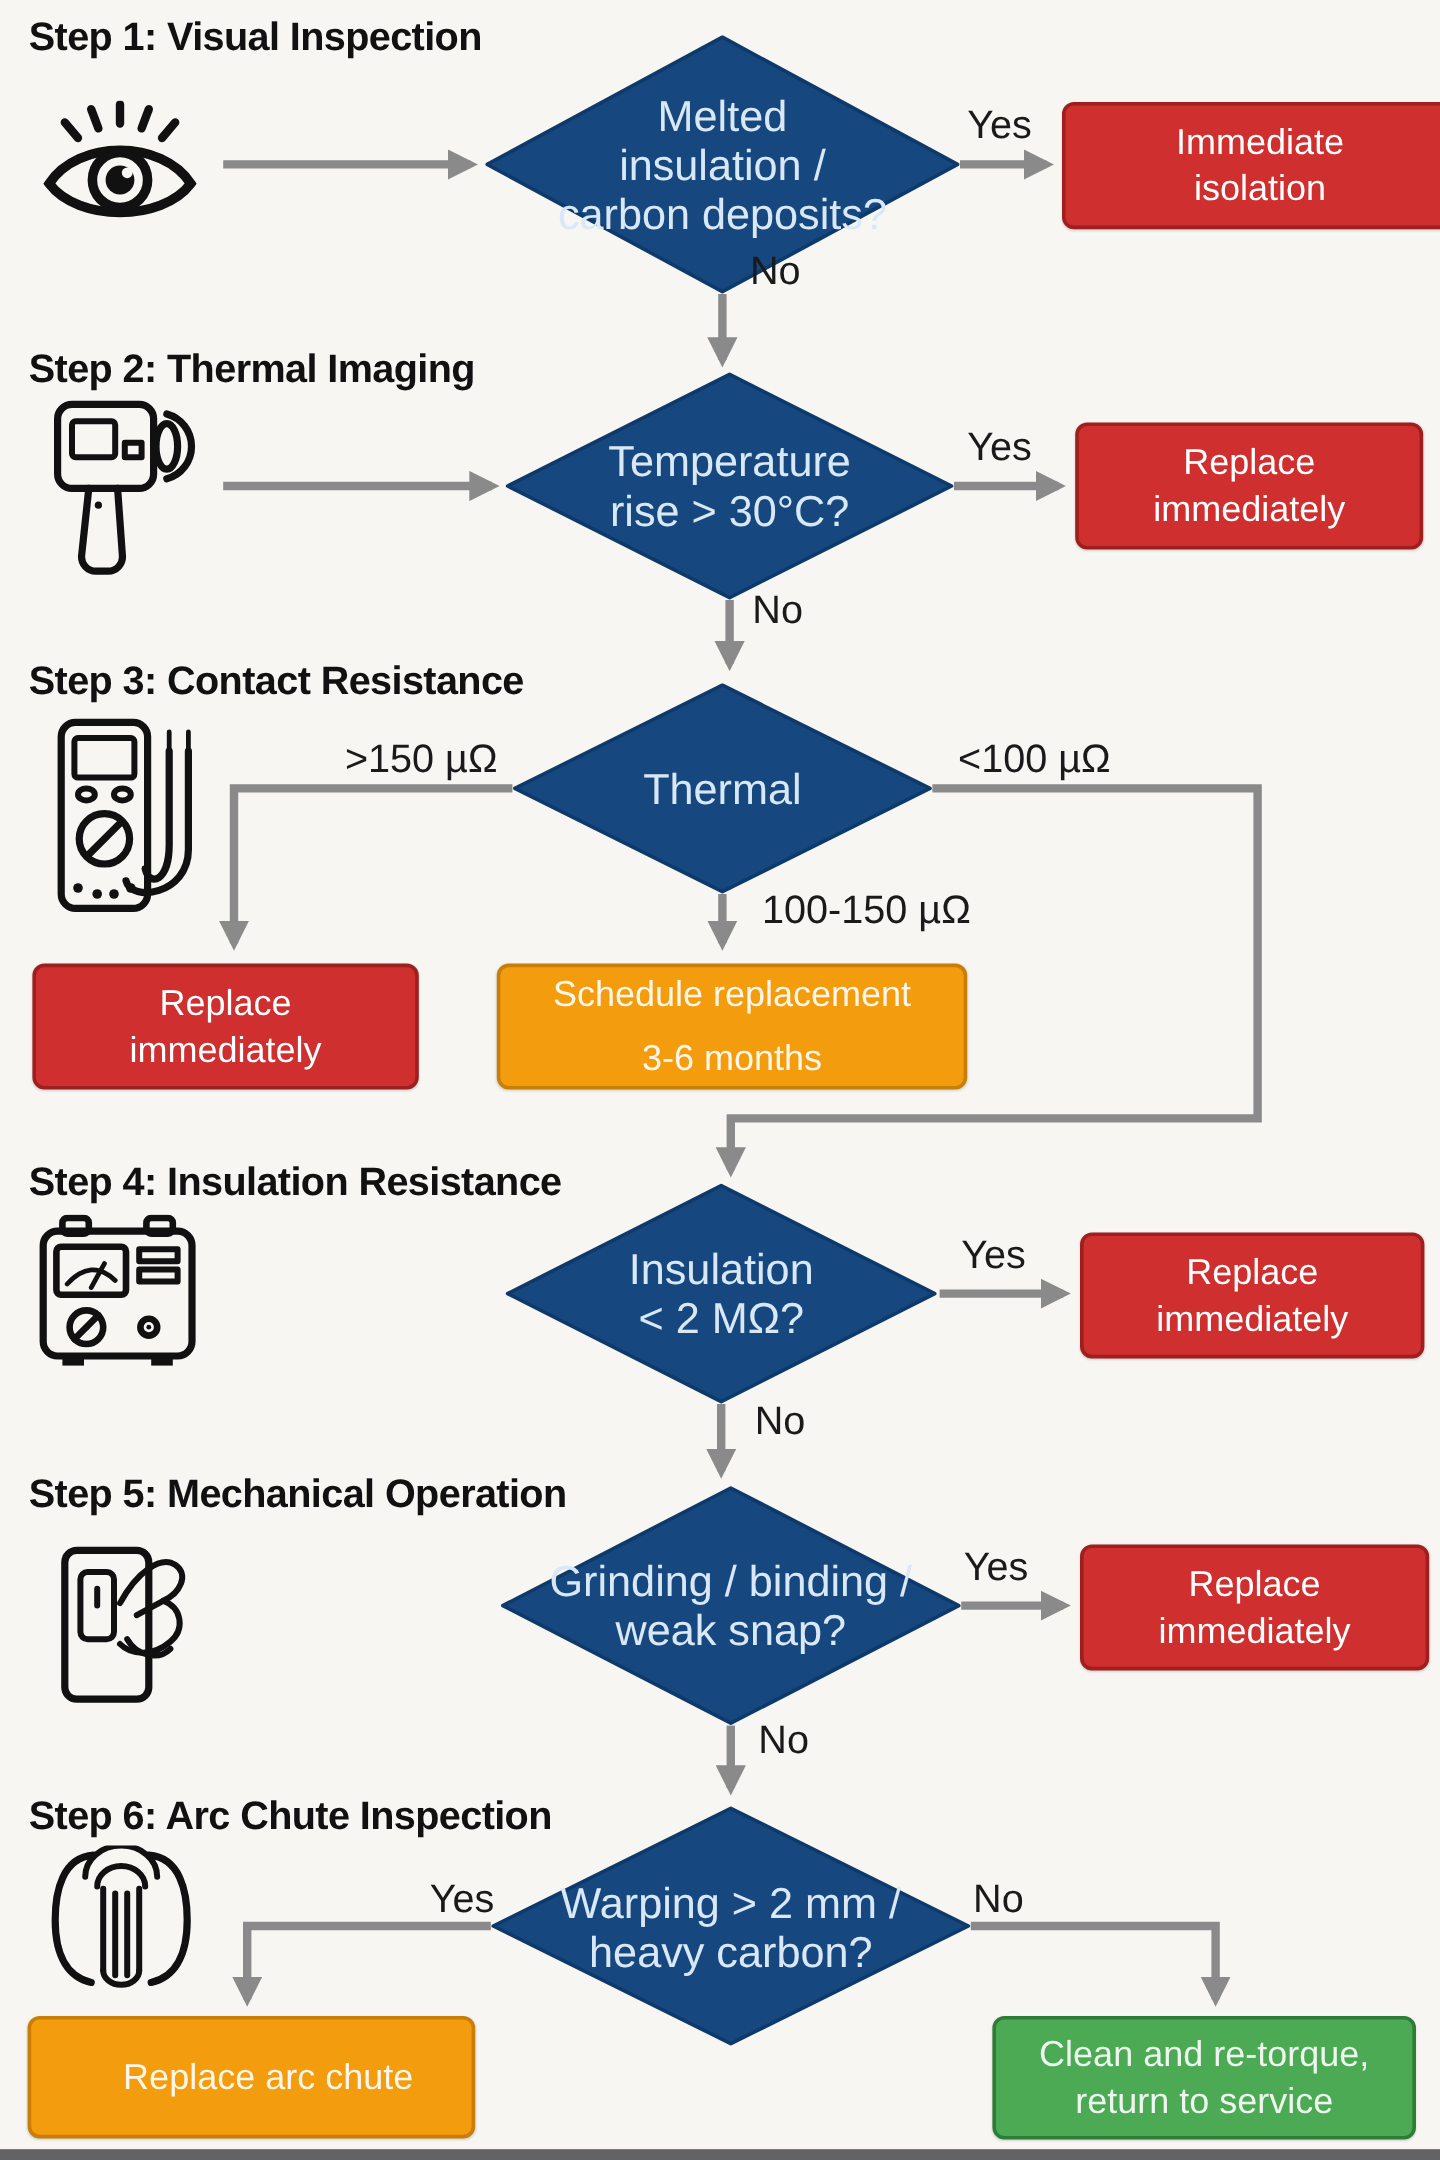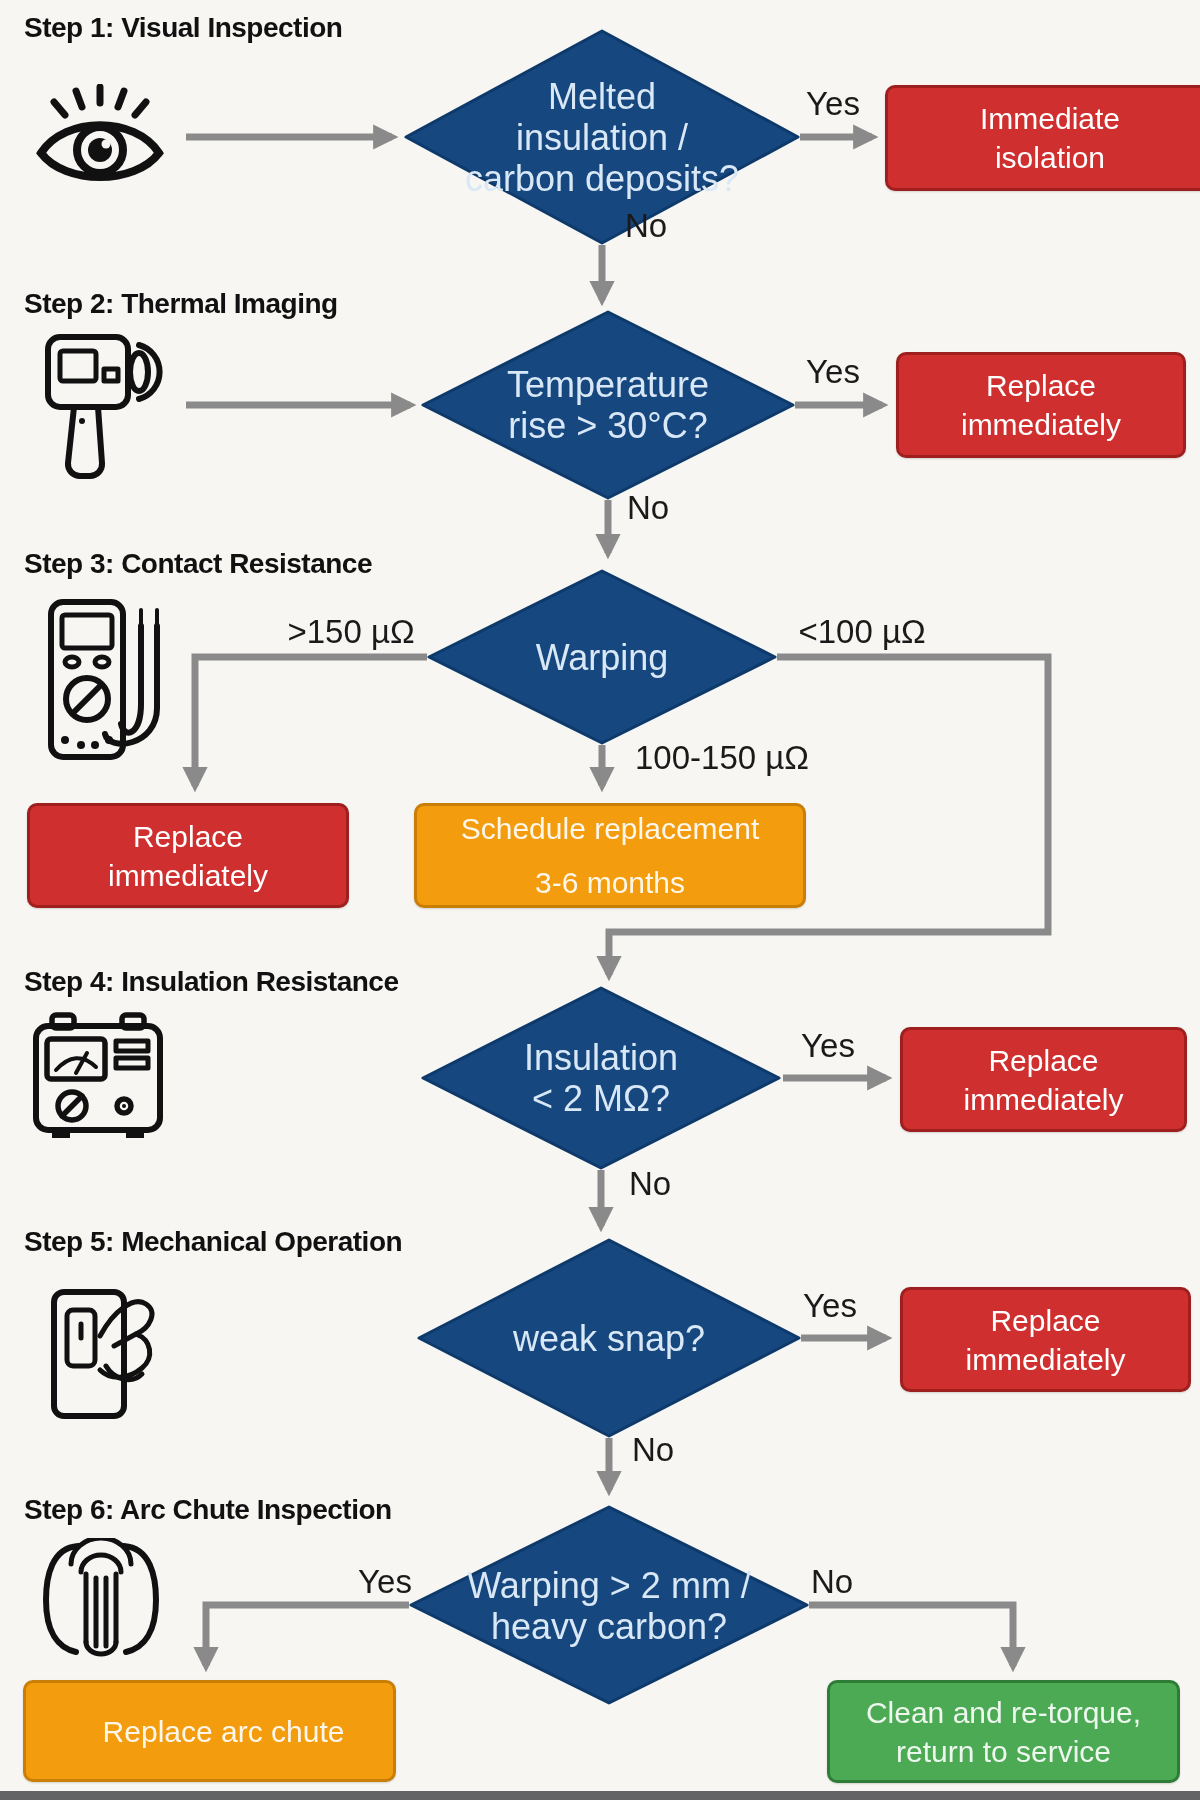--- a/index.html
+++ b/index.html
@@ -4,21 +4,21 @@
 <style>
   html,body{margin:0;padding:0;background:#e8e8e6;}
   #canvas{
     position:relative;width:1200px;height:1800px;margin:0 auto;
     background:#f7f6f3;overflow:hidden;
     font-family:"Liberation Sans", sans-serif;
     color:#151515;
   }
   .abs{position:absolute;}
   .step-title{
-    font-size:28px;font-weight:700;letter-spacing:-0.5px;color:#111;
+    font-size:33px;font-weight:700;letter-spacing:-0.5px;color:#111;
     white-space:nowrap;
   }
   .flow-label{
     font-size:33px;font-weight:500;color:#1a1a1a;white-space:nowrap;
     transform:translate(-50%,-50%);
   }
   .diamond-text{
     display:flex;flex-direction:column;align-items:center;justify-content:center;
     text-align:center;color:#d9e8f6;font-size:36px;line-height:41px;font-weight:400;
   }
@@ -176,27 +176,28 @@
   <div class="abs diamond-text" style="left:440px;top:68px;width:324px;height:138px;">
     <span>Melted</span>
     <span>insulation /</span>
     <span>carbon deposits?</span>
   </div>
   <div class="abs diamond-text" style="left:446px;top:350px;width:324px;height:110px;">
     <span>Temperature</span>
     <span>rise &gt; 30°C?</span>
   </div>
   <div class="abs diamond-text" style="left:470px;top:632px;width:264px;height:50px;">
-    <span>Warping</span>
+    <span>Thermal</span>
   </div>
   <div class="abs diamond-text" style="left:440px;top:1022px;width:322px;height:112px;">
     <span>Insulation</span>
     <span>&lt; 2 MΩ?</span>
   </div>
   <div class="abs diamond-text" style="left:430px;top:1282px;width:358px;height:112px;">
+    <span>Grinding / binding /</span>
     <span>weak snap?</span>
   </div>
   <div class="abs diamond-text" style="left:420px;top:1550px;width:378px;height:112px;">
     <span>Warping &gt; 2 mm /</span>
     <span>heavy carbon?</span>
   </div>
 
   <div class="abs result-box box-red" style="left:885px;top:85px;width:330px;height:106px;">
     <span>Immediate</span>
     <span>isolation</span>

